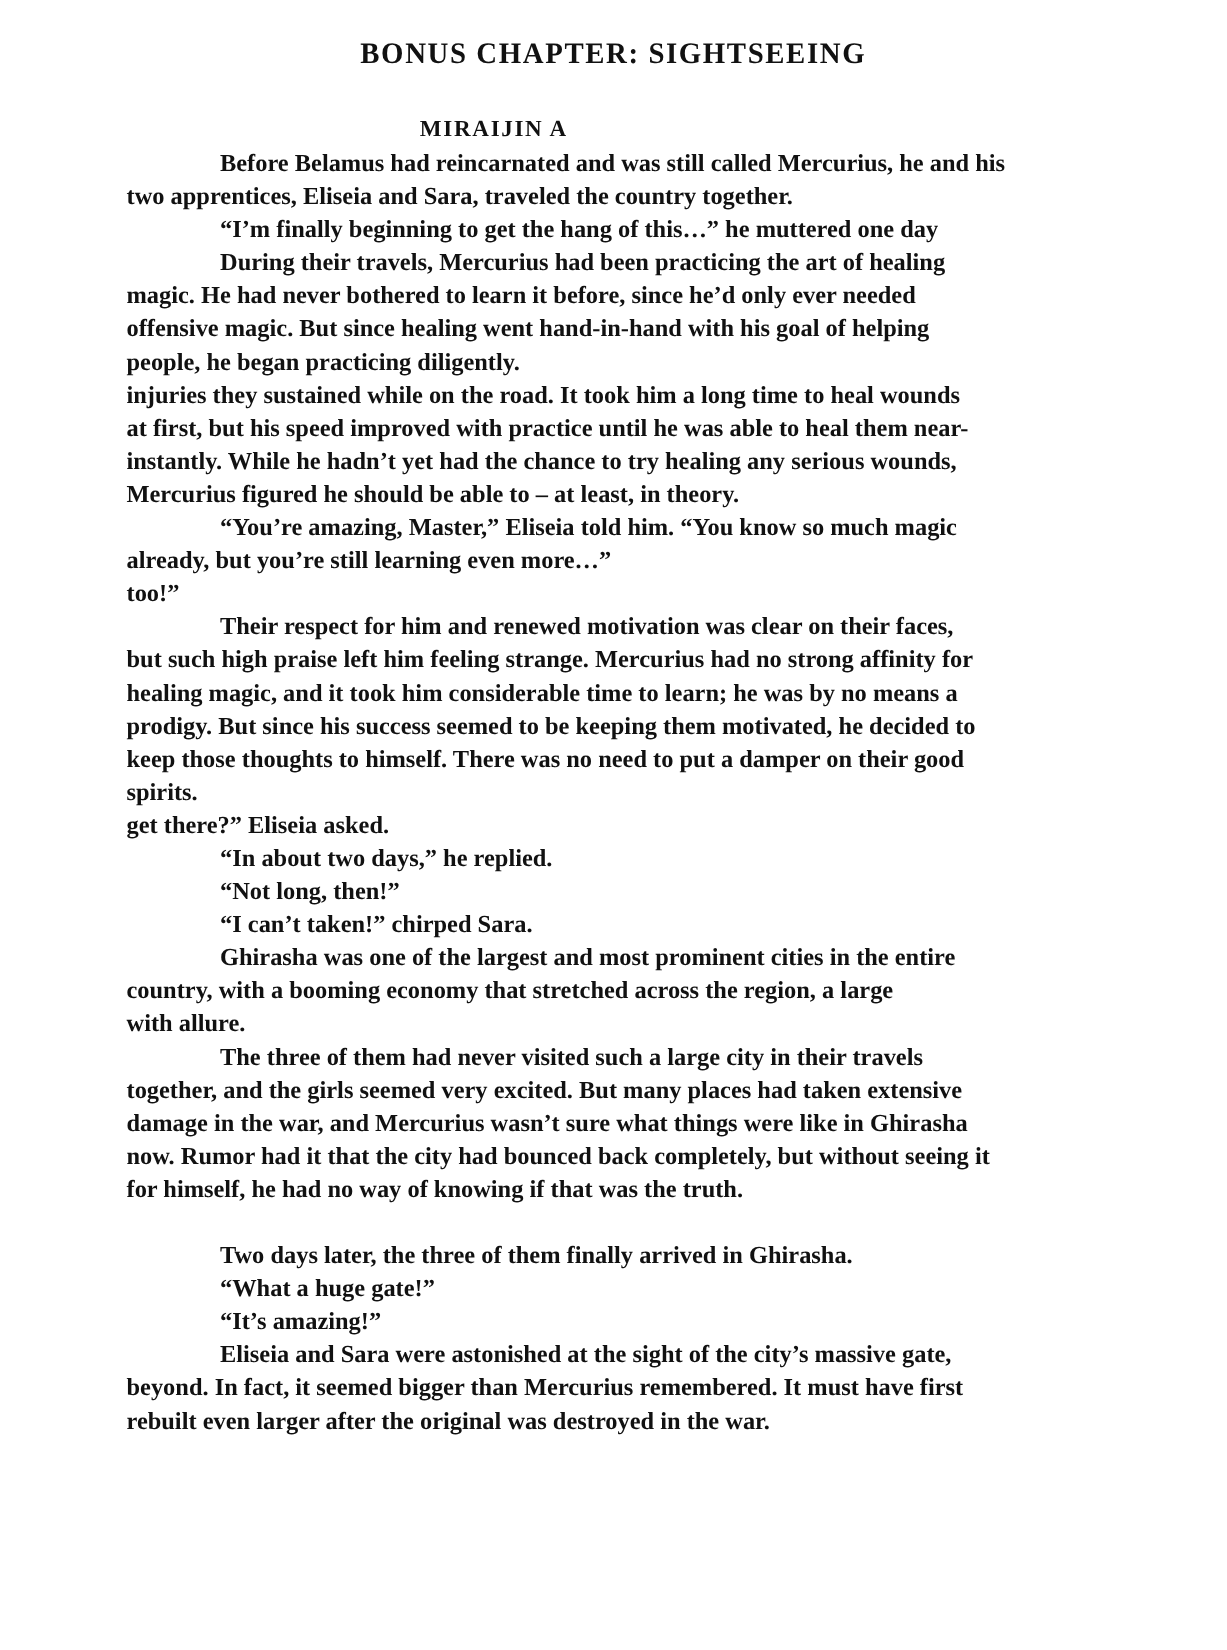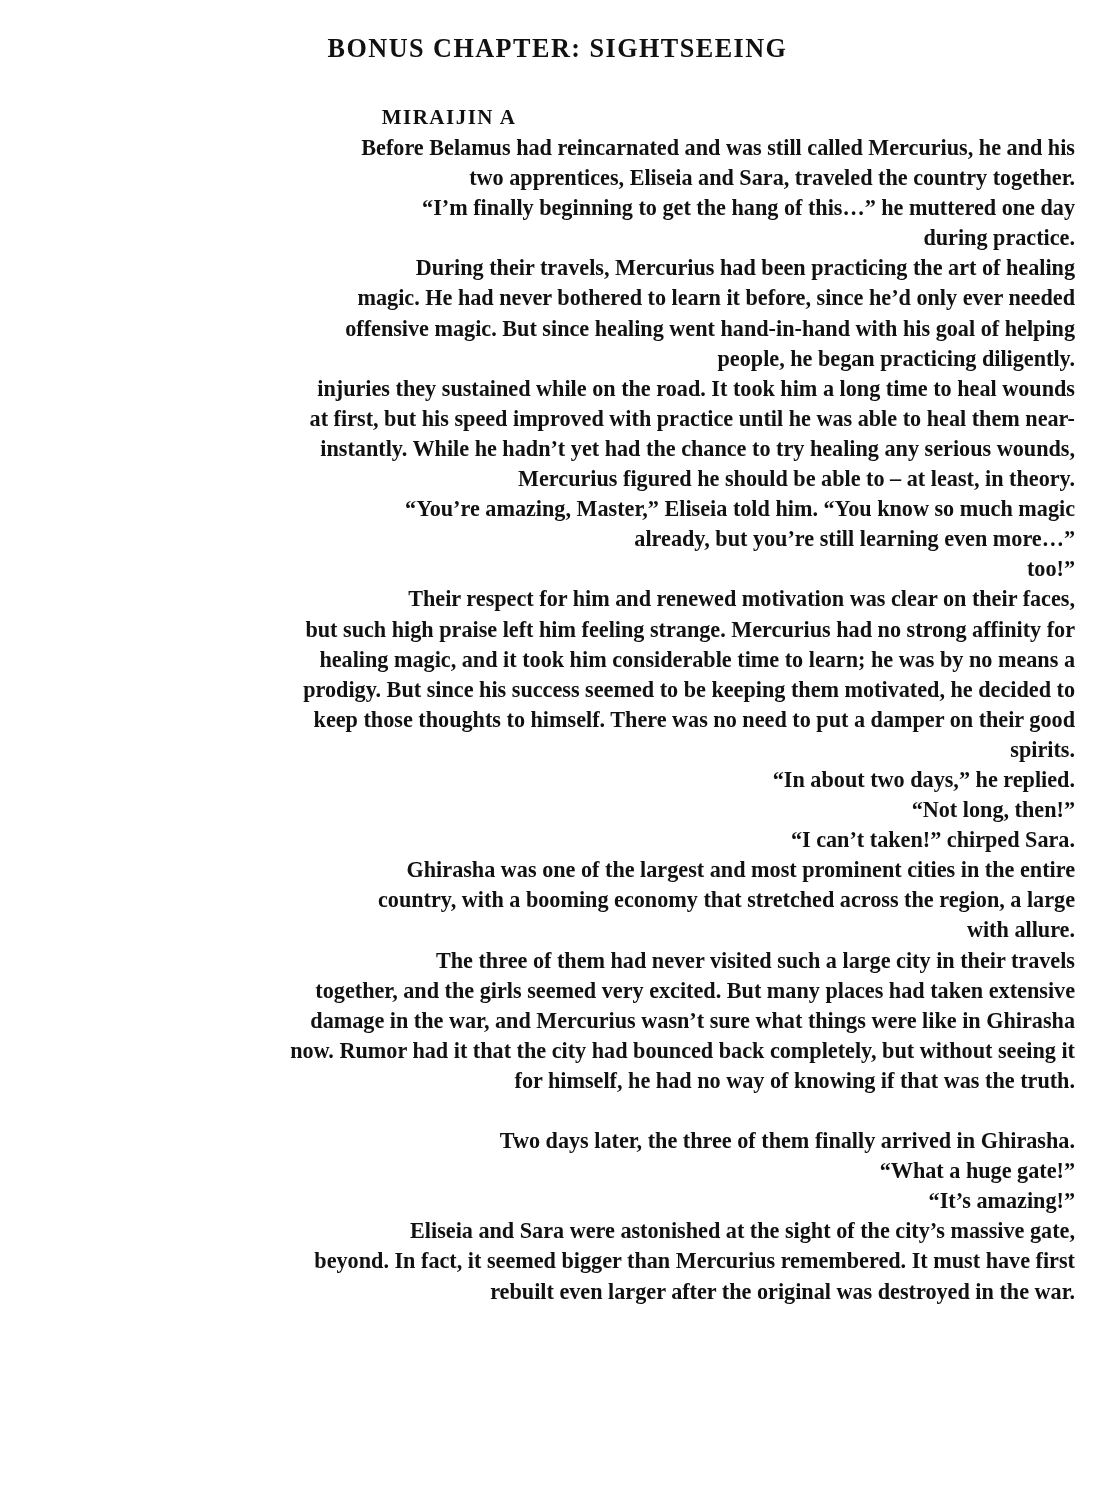--- a/index.html
+++ b/index.html
@@ -16,51 +16,51 @@
     }
     .author {
       position: absolute; left: 0; width: 898px; top: 101px;
       text-align: center; font-weight: bold; font-size: 21px;
       letter-spacing: 1.5px; line-height: 32px; margin: 0;
     }
     .body {
       position: absolute; left: 115px; top: 133px; width: 960px;
       font-size: 22.2px; font-weight: bold; line-height: 30.1px;
     }
-    .line { display: block; white-space: pre; height: 30.1px; text-align: right; }
+    .line { display: block; white-space: pre; height: 30.1px; }
     .line.indent { padding-left: 85px; }
     .line.blank { height: 30.1px; }
   </style>
 </head>
 <body>
 
 <h1 class="title">BONUS CHAPTER: SIGHTSEEING</h1>
 <h2 class="author">MIRAIJIN A</h2>
 <div class="body" id="body-text">
     <span class="line indent">Before Belamus had reincarnated and was still called Mercurius, he and his</span>
     <span class="line">two apprentices, Eliseia and Sara, traveled the country together.</span>
     <span class="line indent">“I’m finally beginning to get the hang of this…” he muttered one day</span>
-    <span class="line">during practice.</span>
     <span class="line indent">During their travels, Mercurius had been practicing the art of healing</span>
     <span class="line">magic. He had never bothered to learn it before, since he’d only ever needed</span>
     <span class="line">offensive magic. But since healing went hand-in-hand with his goal of helping</span>
     <span class="line">people, he began practicing diligently.</span>
     <span class="line">injuries they sustained while on the road. It took him a long time to heal wounds</span>
     <span class="line">at first, but his speed improved with practice until he was able to heal them near-</span>
     <span class="line">instantly. While he hadn’t yet had the chance to try healing any serious wounds,</span>
     <span class="line">Mercurius figured he should be able to – at least, in theory.</span>
     <span class="line indent">“You’re amazing, Master,” Eliseia told him. “You know so much magic</span>
     <span class="line">already, but you’re still learning even more…”</span>
     <span class="line">too!”</span>
     <span class="line indent">Their respect for him and renewed motivation was clear on their faces,</span>
     <span class="line">but such high praise left him feeling strange. Mercurius had no strong affinity for</span>
     <span class="line">healing magic, and it took him considerable time to learn; he was by no means a</span>
     <span class="line">prodigy. But since his success seemed to be keeping them motivated, he decided to</span>
     <span class="line">keep those thoughts to himself. There was no need to put a damper on their good</span>
     <span class="line">spirits.</span>
+    <span class="line">get there?” Eliseia asked.</span>
     <span class="line indent">“In about two days,” he replied.</span>
     <span class="line indent">“Not long, then!”</span>
     <span class="line indent">“I can’t taken!” chirped Sara.</span>
     <span class="line indent">Ghirasha was one of the largest and most prominent cities in the entire</span>
     <span class="line">country, with a booming economy that stretched across the region, a large</span>
     <span class="line">with allure.</span>
     <span class="line indent">The three of them had never visited such a large city in their travels</span>
     <span class="line">together, and the girls seemed very excited. But many places had taken extensive</span>
     <span class="line">damage in the war, and Mercurius wasn’t sure what things were like in Ghirasha</span>
     <span class="line">now. Rumor had it that the city had bounced back completely, but without seeing it</span>

